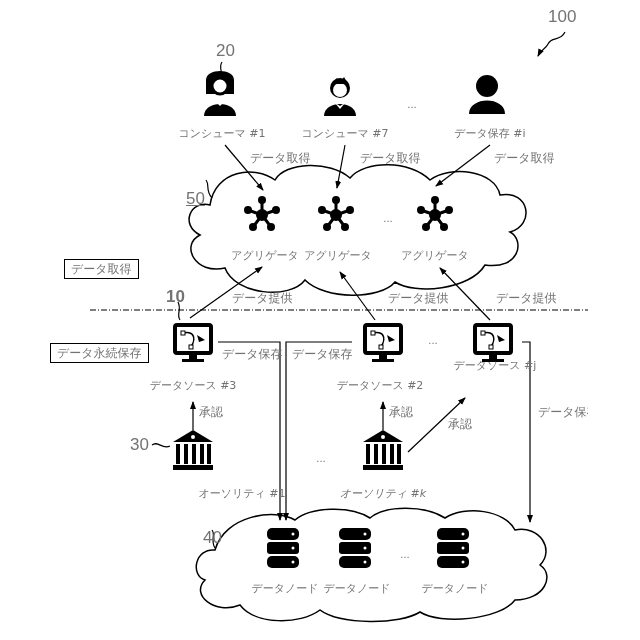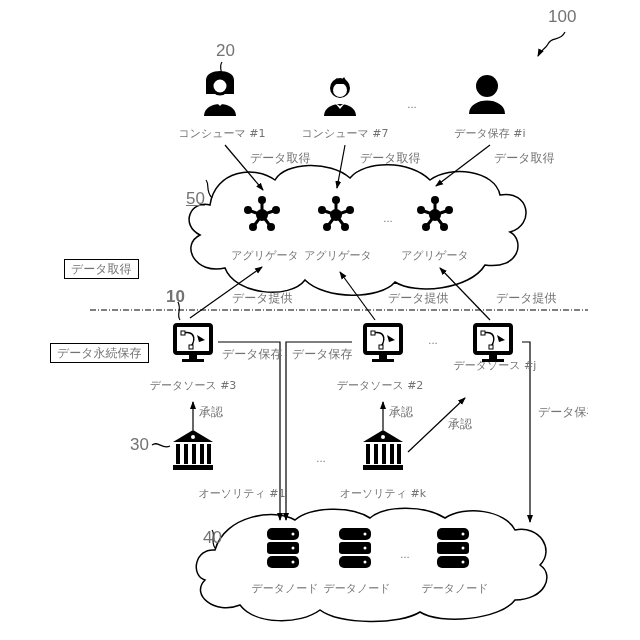--- a/index.html
+++ b/index.html
@@ -157,20 +157,20 @@
 <div class="lbl" style="left:193px;top:380px;">データソース #3</div>
 <div class="lbl" style="left:380px;top:380px;">データソース #2</div>
 <div class="lbl" style="left:495px;top:360px;">データソース #j</div>
 <div class="dots" style="left:433px;top:336px;">...</div>
 
 <div class="lbl-l" style="left:199px;top:406px;">承認</div>
 <div class="lbl-l" style="left:389px;top:406px;">承認</div>
 <div class="lbl-l" style="left:448px;top:418px;">承認</div>
 
 <div class="lbl" style="left:200px;top:488px;margin-left:42px;">オーソリティ #1</div>
-<div class="lbl" style="left:383px;top:488px;">オーソリティ #k</div>
+<div class="lbl" style="left:383px;top:488px;font-style:italic;">オーソリティ #k</div>
 <div class="dots" style="left:321px;top:454px;">...</div>
 
 <div class="lbl" style="left:285px;top:583px;">データノード</div>
 <div class="lbl" style="left:357px;top:583px;">データノード</div>
 <div class="lbl" style="left:455px;top:583px;">データノード</div>
 <div class="dots" style="left:405px;top:550px;">...</div>
 </div>
 
 </body></html>

